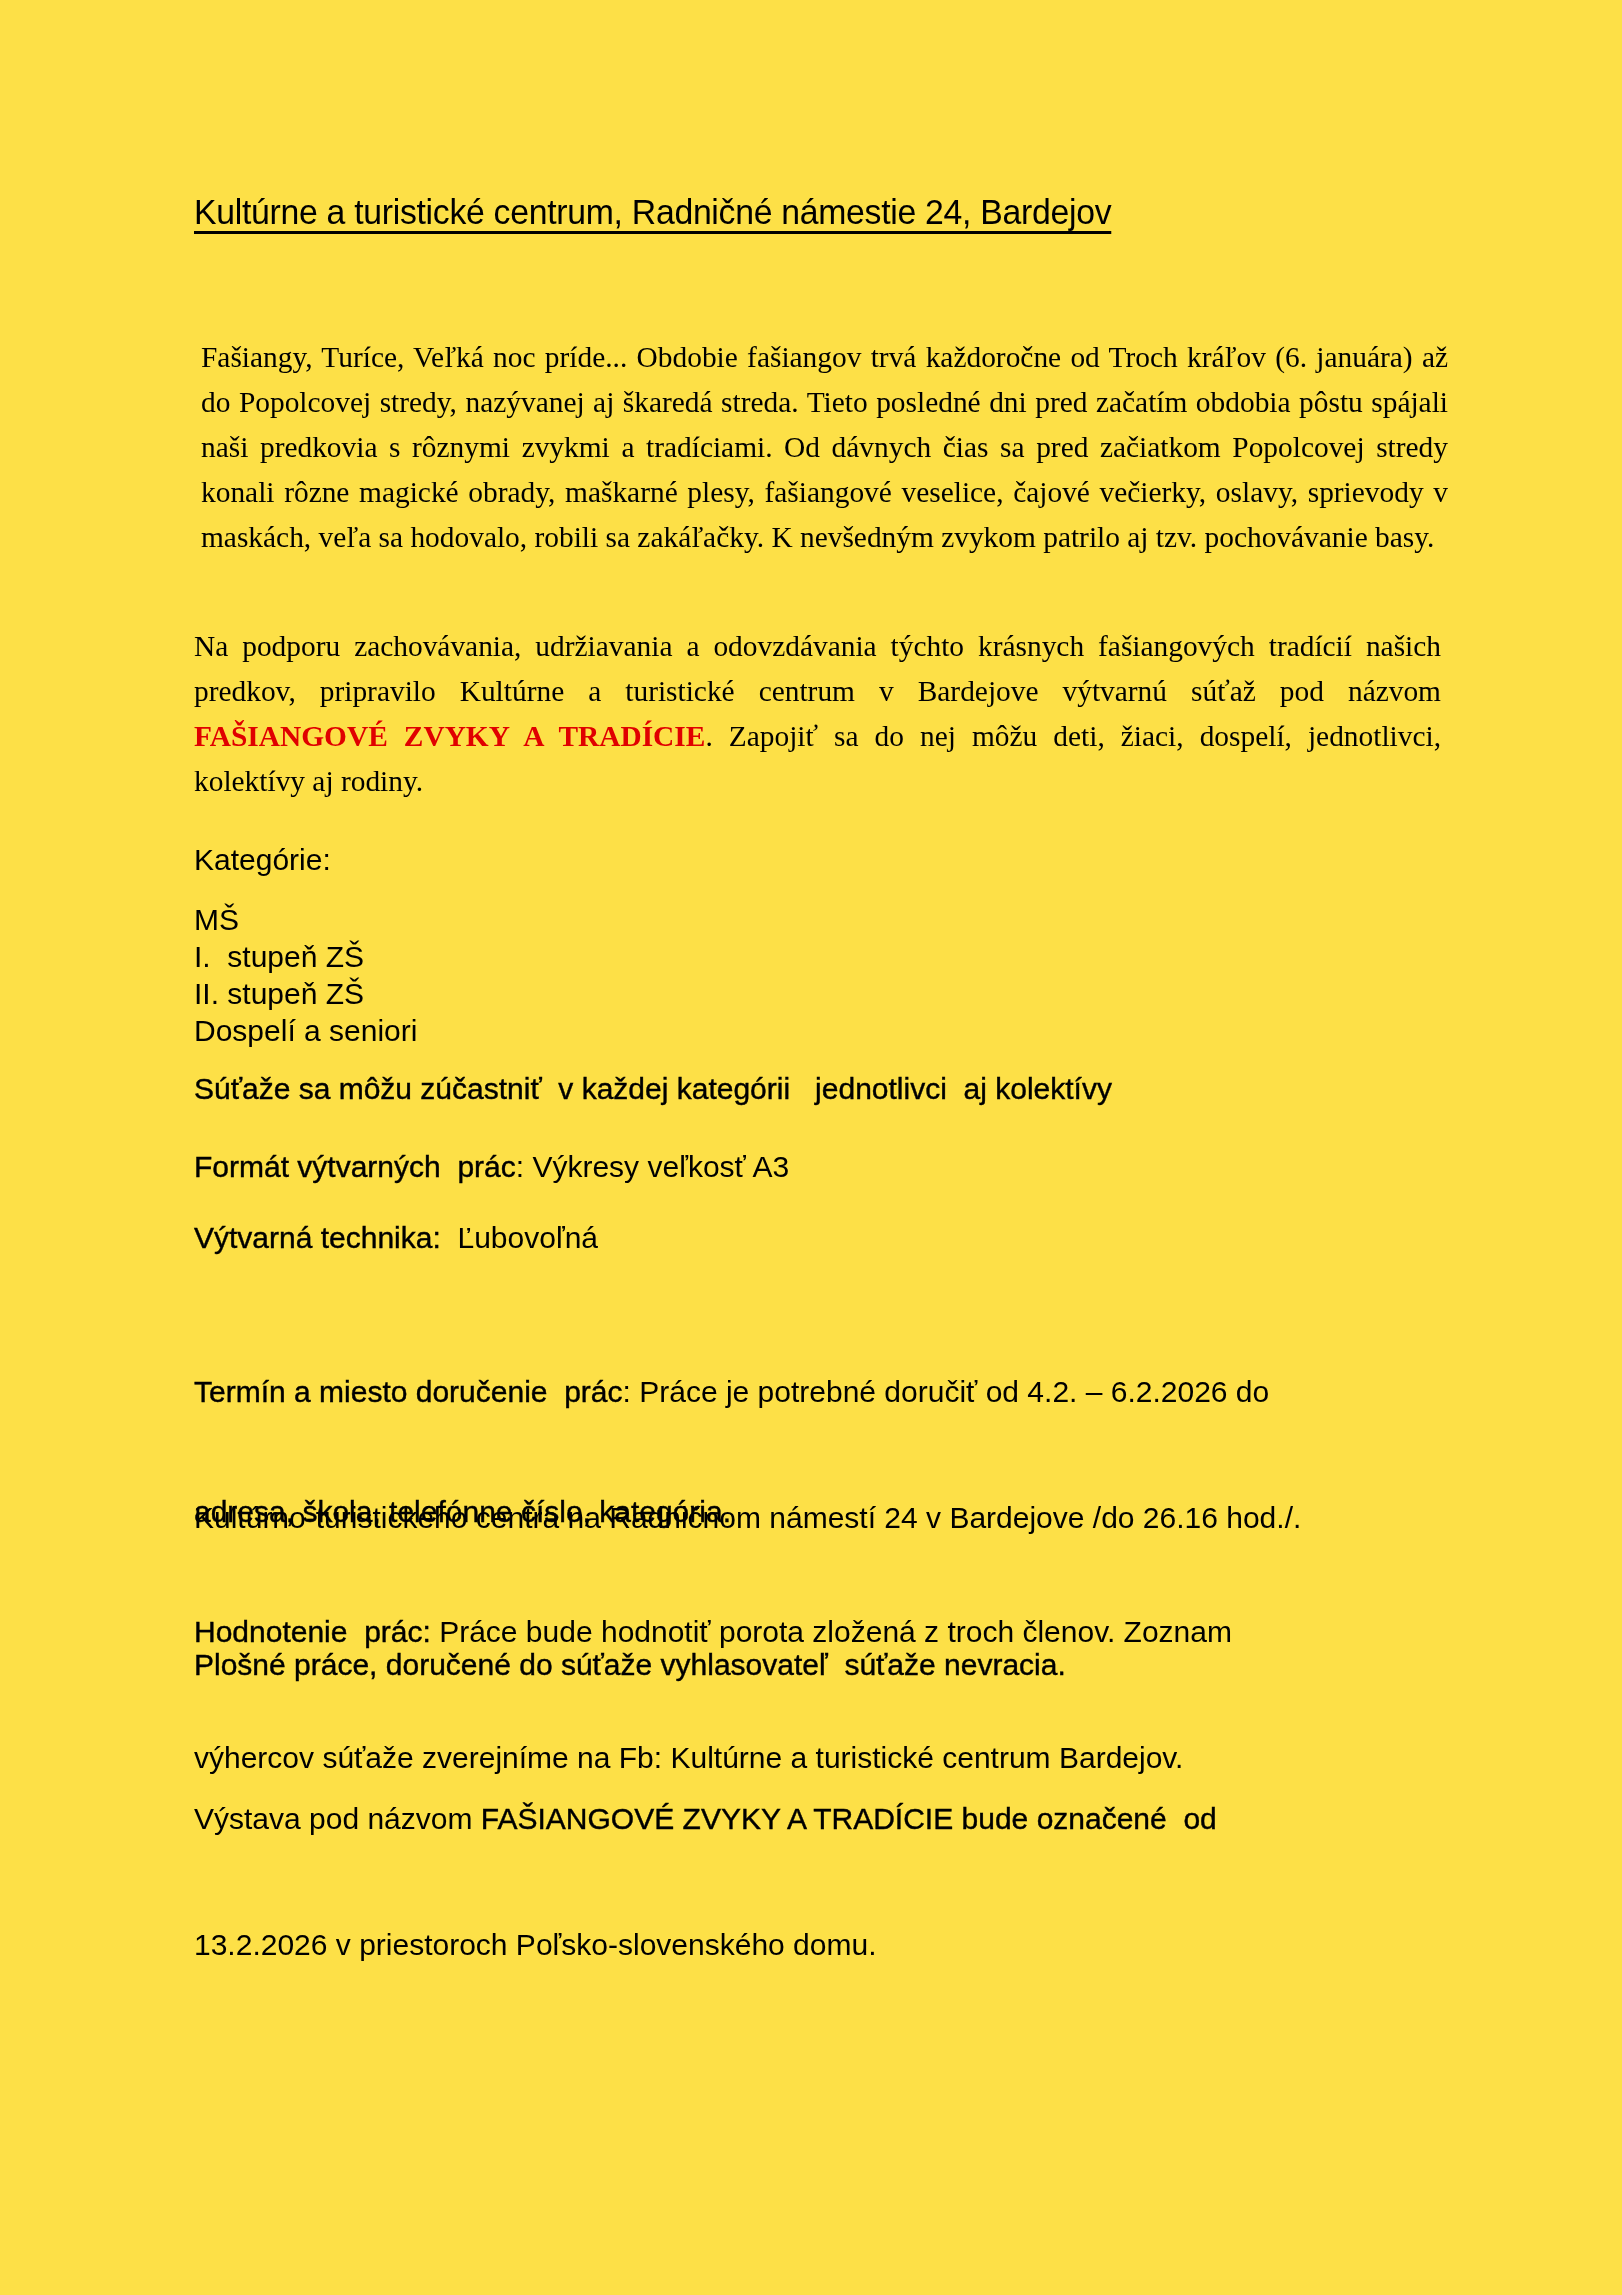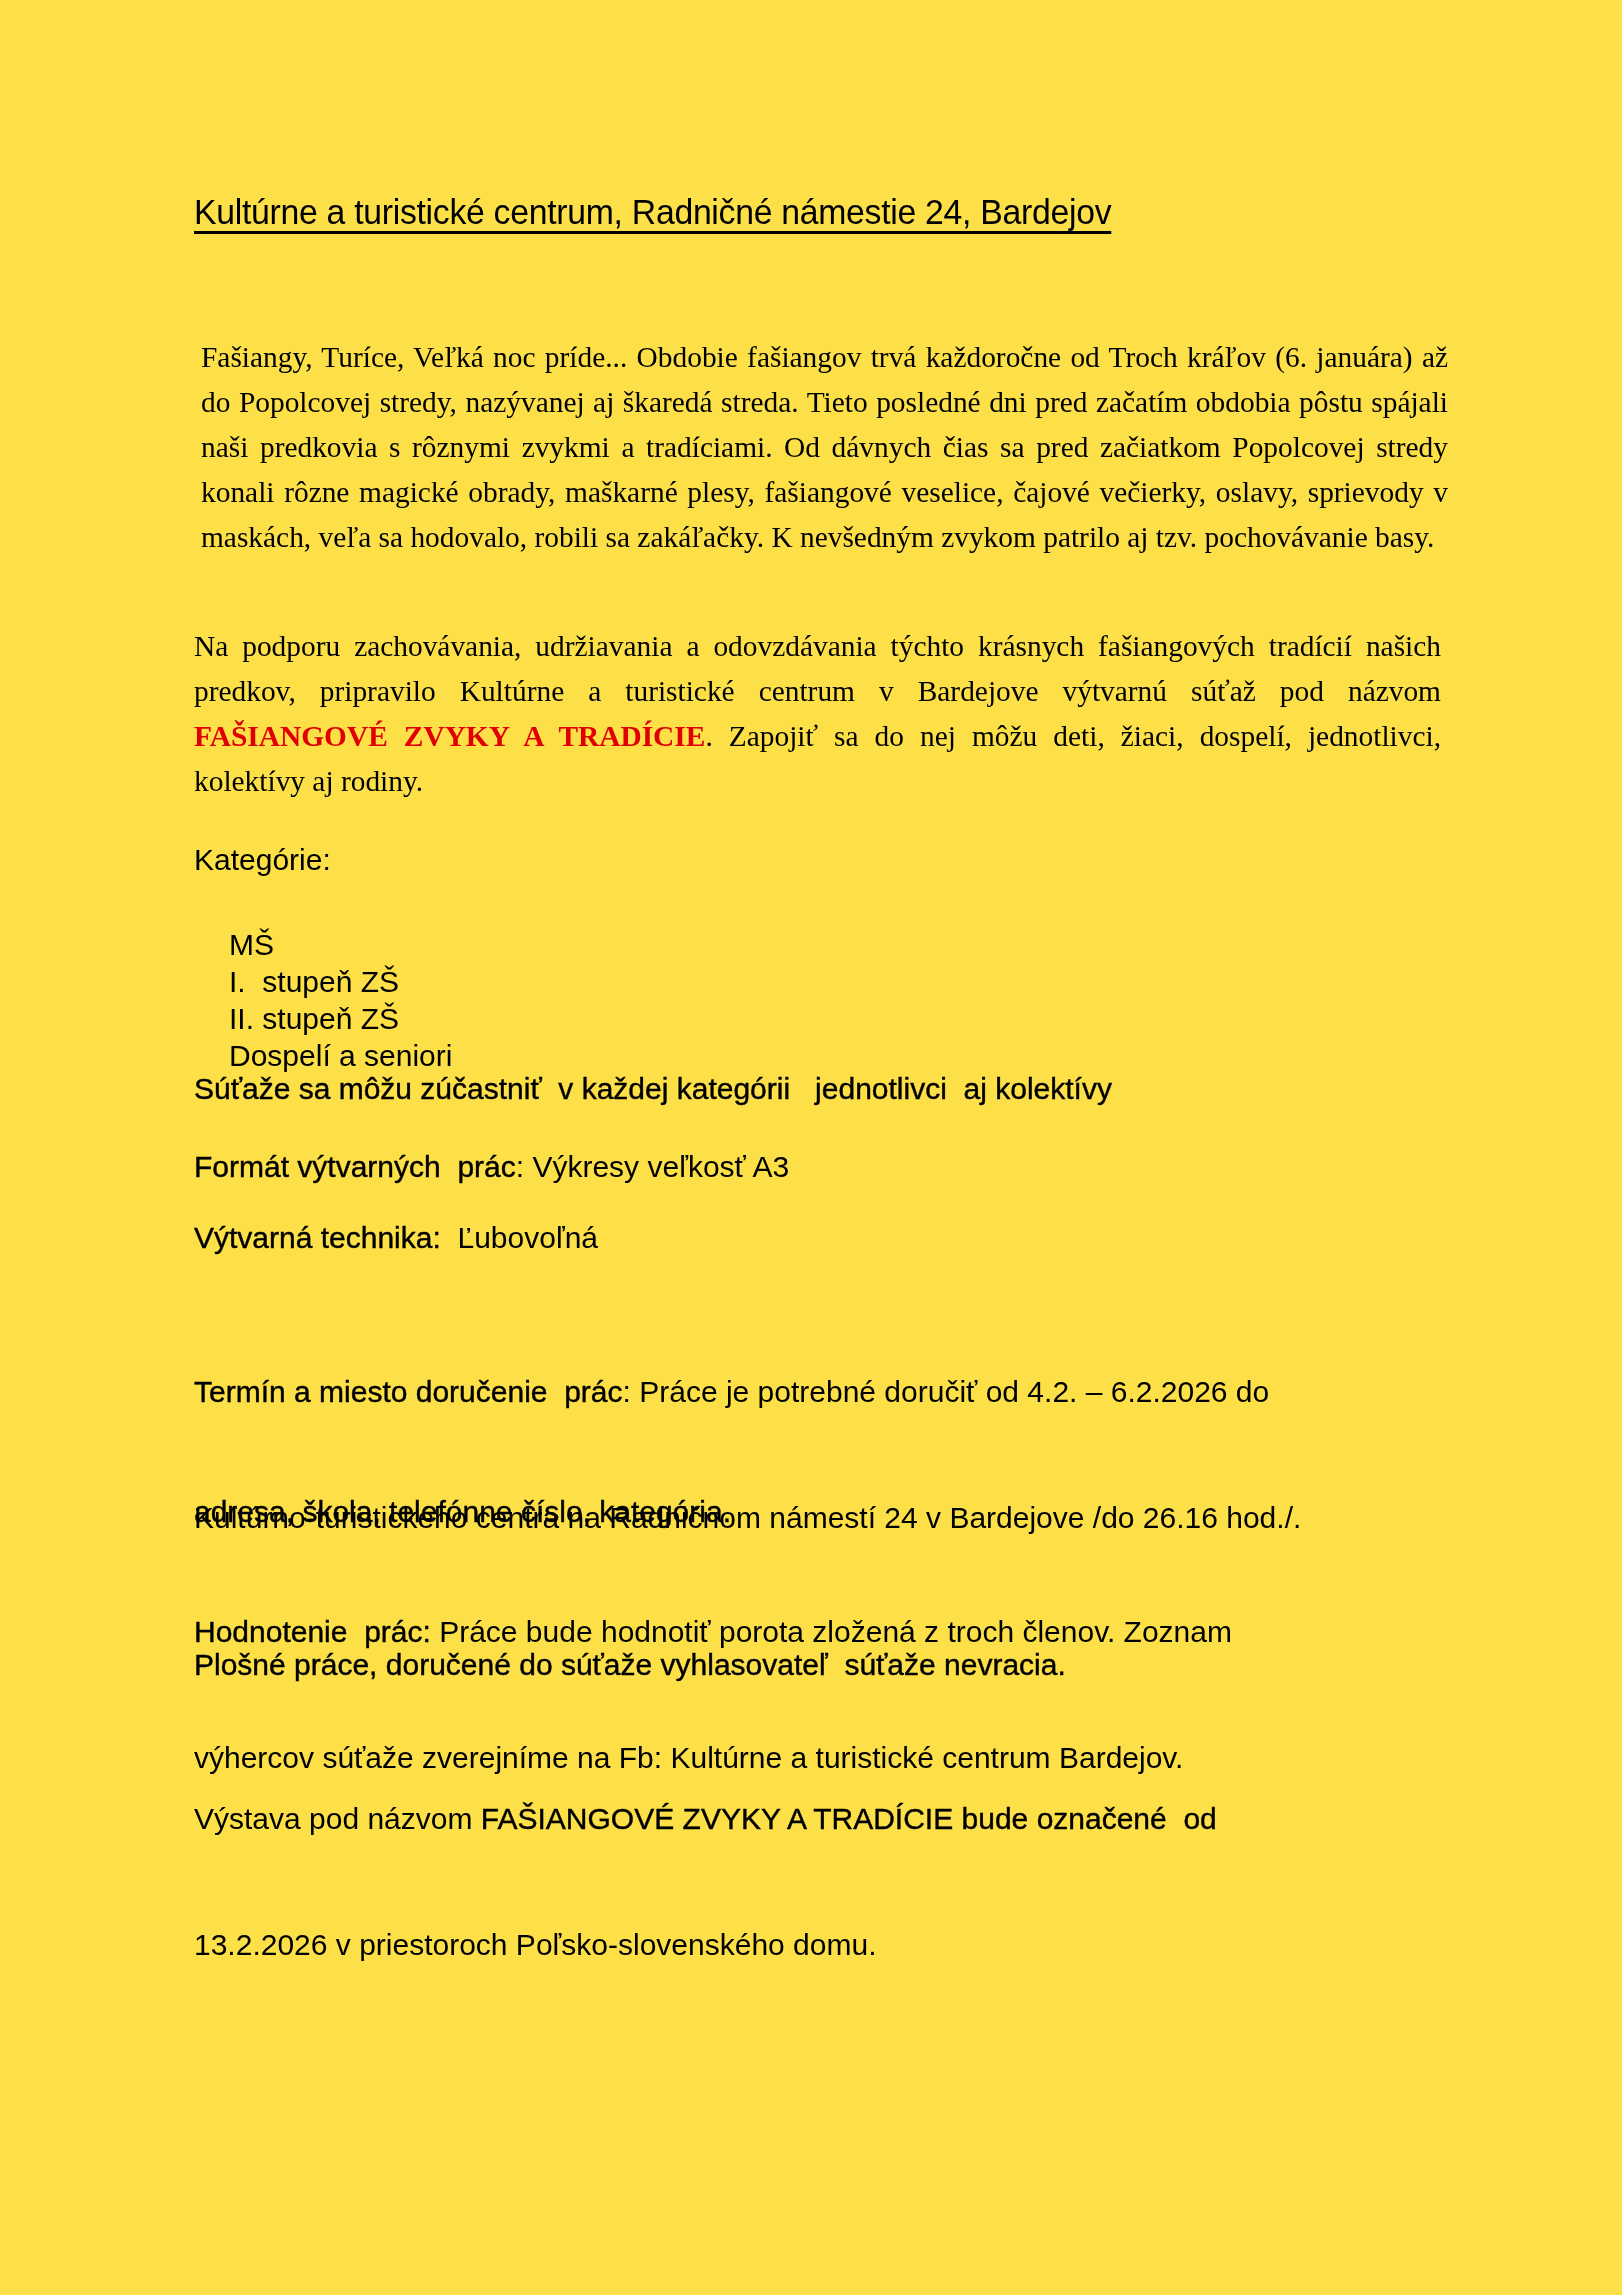--- a/index.html
+++ b/index.html
@@ -64,25 +64,24 @@
     .sans {
       font-family: "Liberation Sans", sans-serif;
       font-size: 30px;
       margin: 0;
       position: absolute;
       left: 0;
       white-space: nowrap;
     }
     .cat-heading { top: 841px; line-height: 37px; }
     .cat-list {
-      top: 926px;
+      top: 901px;
       line-height: 37px;
       list-style: none;
       padding: 0;
-      margin-left: 35px;
     }
     .cat-list li { margin: 0; padding: 0; }
     .info-line { line-height: 42px; }
     .label { font-weight: normal; -webkit-text-stroke: 0.4px #000; }
     .r-participate { top: 1068px; }
     .r-format { top: 1146px; text-align: center; }
     .r-technique { top: 1217px; }
     .r-deadline { top: 1287px; }
     .r-marking { top: 1407px; }
     .r-evaluation { top: 1527px; }

